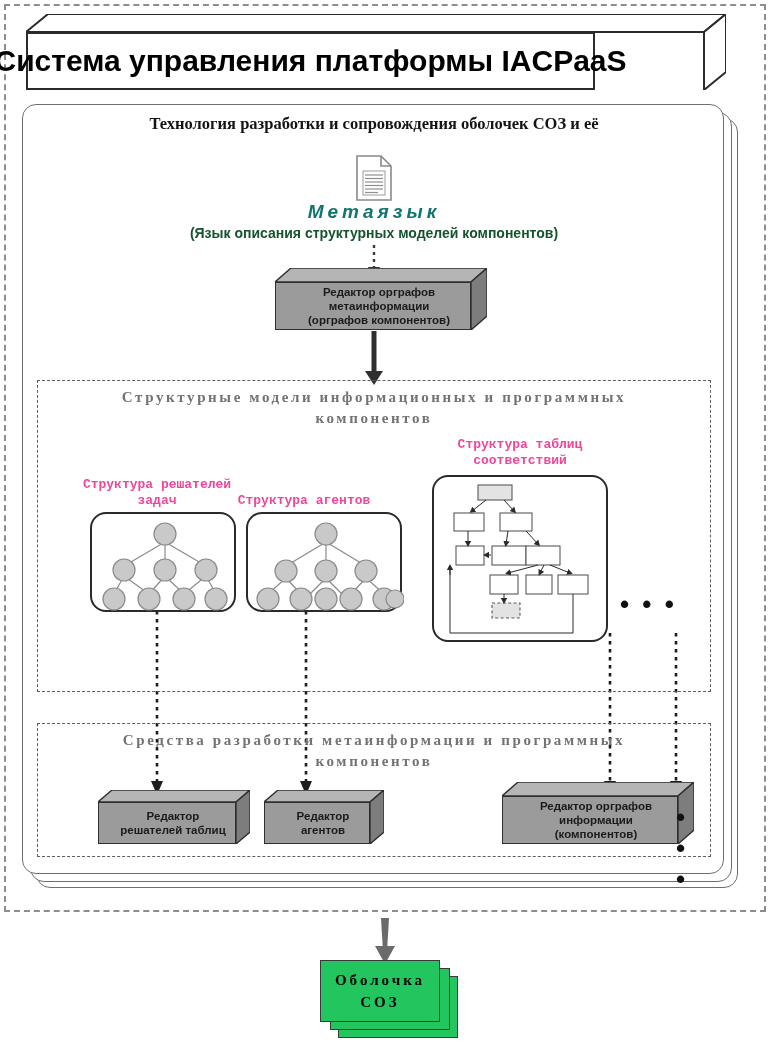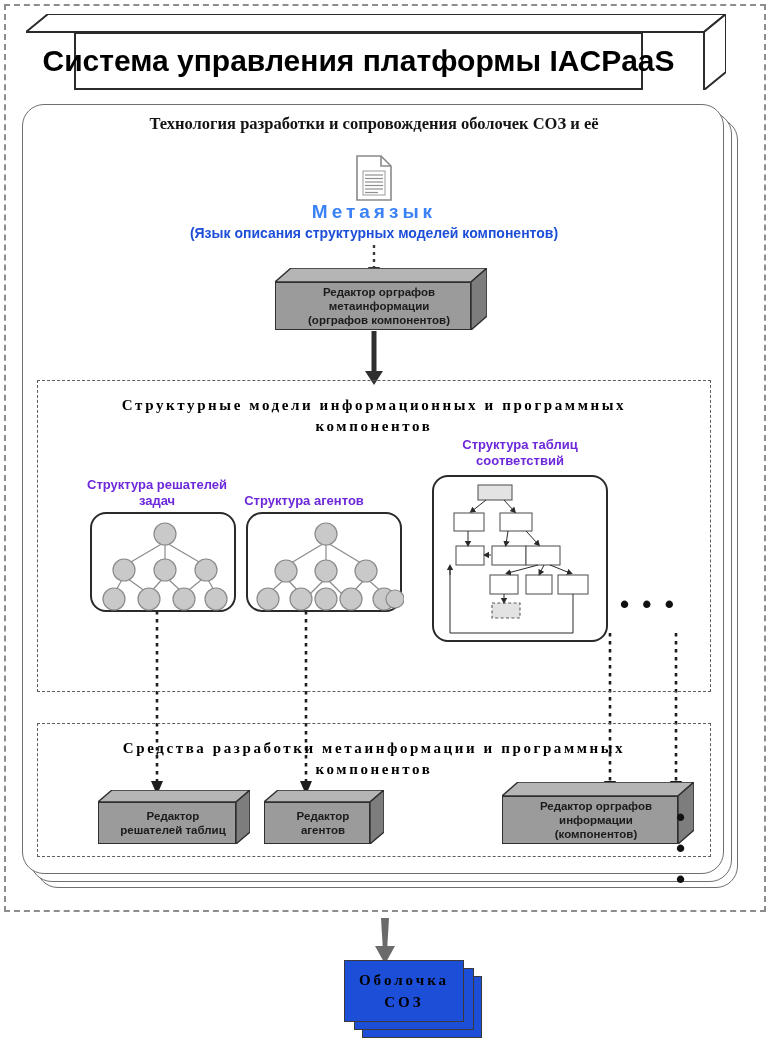--- a/index.html
+++ b/index.html
@@ -21,36 +21,36 @@
     background: #fff;
   }
 
   
   .title-box-wrap { position: absolute; left: 26px; top: 14px; width: 700px; height: 76px; }
   .title-box-face {
     position: absolute; left: 0; top: 18px;
     width: 569px; height: 58px;
     border: 2px solid #2b2b2b;
     background: #ffffff;
-    display: flex; align-items: center; justify-content: center; margin-left: 48px;
+    display: flex; align-items: center; justify-content: center;
   }
   .title-text {
     font-family: "Liberation Sans", sans-serif;
     font-weight: bold;
     font-size: 30px;
     letter-spacing: 0px;
     color: #000;
     white-space: nowrap;
   }
 
   
   .layer {
     position: absolute;
     border: 1.3px solid #6f6f6f;
-    border-radius: 22px;
+    border-radius: 14px;
     background: #ffffff;
   }
   .layer-3 { left: 36px; top: 118px; width: 702px; height: 770px; }
   .layer-2 { left: 30px; top: 112px; width: 702px; height: 770px; }
   .layer-1 { left: 22px; top: 104px; width: 702px; height: 770px; z-index: 3;}
 
   .panel-title {
     position: absolute; left: 0; top: 8px; width: 702px;
     text-align: center;
     font-family: "Liberation Serif", serif;
@@ -58,26 +58,26 @@
     font-size: 16.5px;
     line-height: 22px;
     color: #141414;
   }
 
   
   .doc-icon { position: absolute; left: 333px; top: 50px; width: 36px; height: 46px; }
   .meta-title {
     position: absolute; left: 0; top: 96px; width: 702px; text-align: center;
     font-family: "Liberation Sans", sans-serif;
-    font-weight: bold; font-size: 19px; letter-spacing: 4px; color: #3b82f6;
+    font-weight: bold; font-size: 19px; letter-spacing: 4px; color: #0f766e; font-style: italic;
   }
   .meta-sub {
     position: absolute; left: 0; top: 120px; width: 702px; text-align: center;
     font-family: "Liberation Sans", sans-serif;
-    font-weight: bold; font-size: 14px; color: #1d4ed8;
+    font-weight: bold; font-size: 14px; color: #14532d;
   }
 
   
   .box3d { position: absolute; }
   .box3d .face {
     position: absolute; left: 0; bottom: 0;
     border: 1.4px solid #2f2f2f;
     background: #9b9b9b;
     display: flex; align-items: center; justify-content: center; text-align: center;
     font-family: "Liberation Sans", sans-serif;
@@ -92,52 +92,50 @@
     position: absolute;
     border: 1.4px dashed #5e5e5e;
     background: transparent;
   }
   .section-title {
     position: absolute; left: 0; top: 6px; width: 100%;
     text-align: center;
     font-family: "Liberation Serif", serif;
     font-weight: bold; font-size: 15px; line-height: 21px;
     letter-spacing: 2.6px;
-    color: #000000;
-    margin-top: 8px;
+    color: #737373;
   }
 
   
   .model-box {
     position: absolute;
     border: 2.2px solid #2a2a2a;
     border-radius: 16px;
     background: #ffffff;
   }
   .model-label {
     position: absolute;
     text-align: center;
-    font-family: Liberation Sans, sans-serif;
+    font-family: Liberation Mono, monospace;
     font-weight: bold; font-size: 13px; line-height: 16px;
-    color: #6d28d9;
+    color: #ec4899;
   }
 
   .ellipsis {
     position: absolute;
     font-size: 26px; font-weight: bold; letter-spacing: 3px; color: #111;
     font-family: "Liberation Sans", sans-serif;
   }
 
   
   .shell-stack { position: absolute; left: 318px; top: 960px; width: 140px; height: 80px; }
   .shell-card {
     position: absolute;
     border: 1.4px solid #3a3a3a;
-    background: #1d4ed8;
-    margin-left: 24px;
+    background: #22c55e;
   }
   .shell-text {
     position: absolute; left: 0; top: 0; width: 100%; height: 100%;
     display: flex; flex-direction: column; align-items: center; justify-content: center;
     font-family: "Liberation Serif", serif;
     font-weight: bold; font-size: 15px; line-height: 22px;
     letter-spacing: 3px; color: #000; text-align: center;
   }
 
   svg.ov { position: absolute; left: 0; top: 0; width: 770px; height: 1044px; pointer-events: none; }

